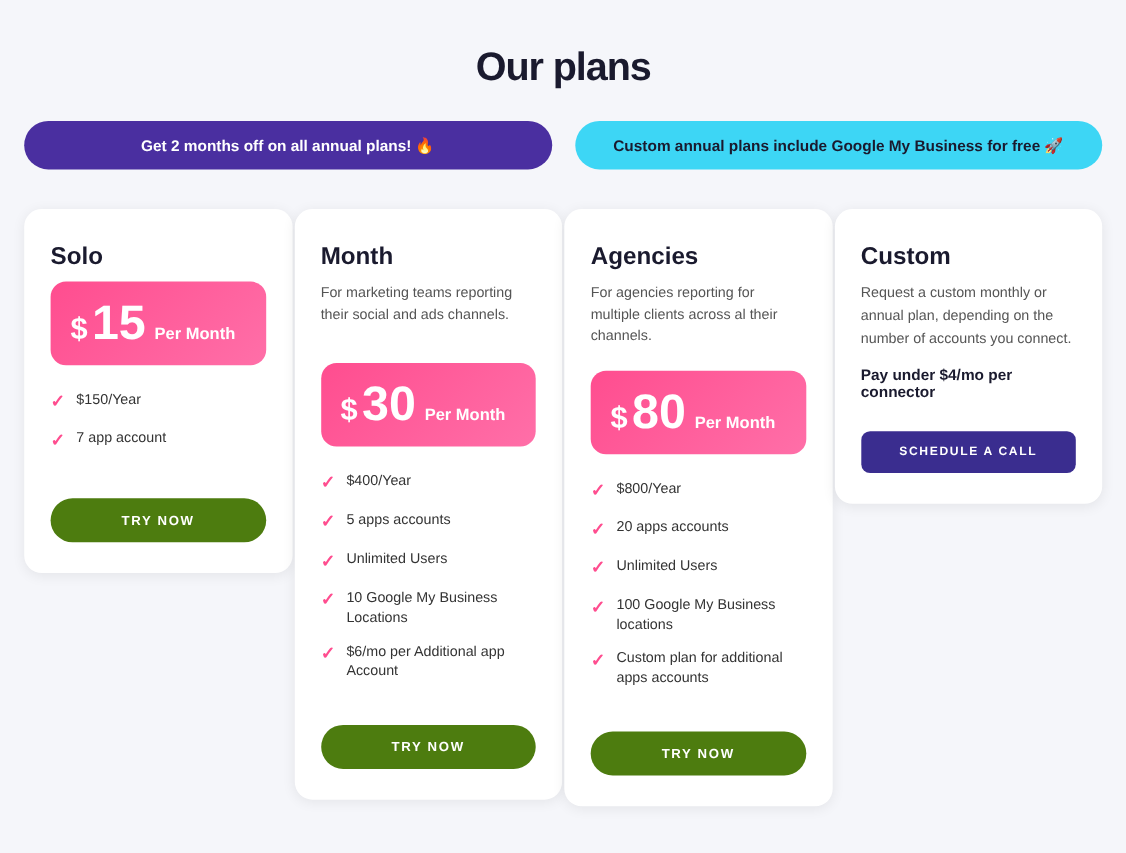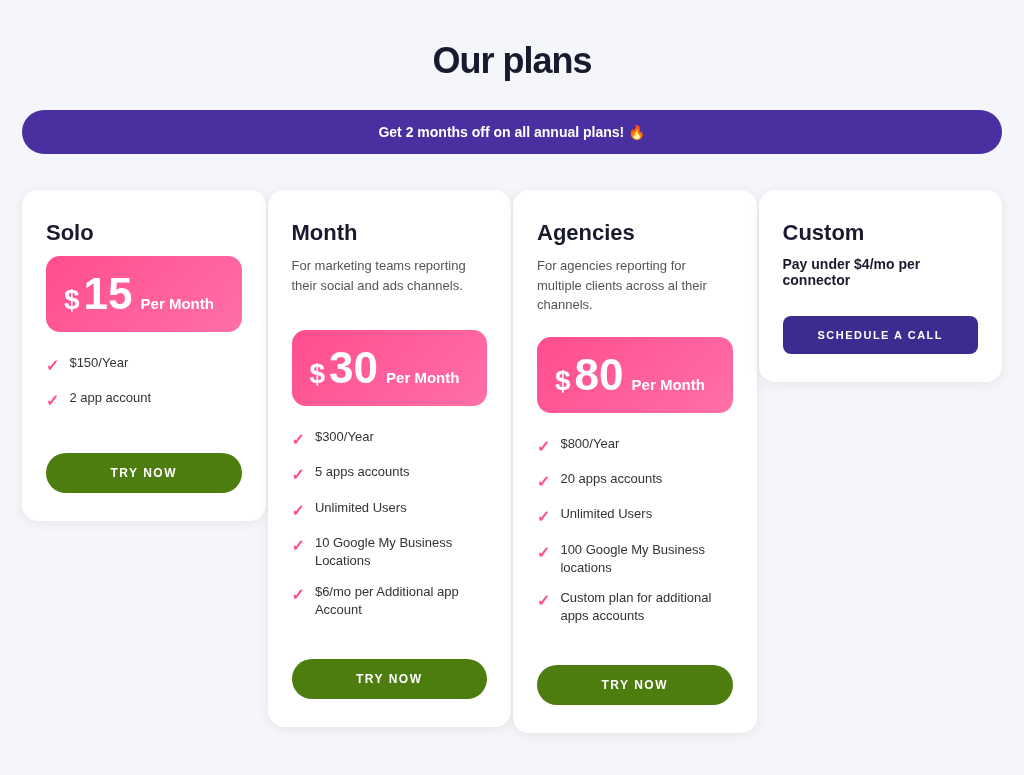--- a/index.html
+++ b/index.html
@@ -158,54 +158,55 @@
       cursor: pointer;
     }
   </style>
 </head>
 <body>
 
 <h1>Our plans</h1>
 
 <div class="banners">
   <div class="banner banner-purple">Get 2 months off on all annual plans! 🔥</div>
+  <div class="banner banner-cyan">Custom annual plans include Google My Business for free 🚀</div>
 </div>
 
 <div class="cards" id="cards-container">
 <div class="card">
       <div class="plan-name">Solo</div>
       <div class="price-box">
         <span class="price-dollar">$</span>
         <span class="price-amount">15</span>
         <span class="price-period">Per Month</span>
       </div>
       <ul class="features">
         <li>
           <span class="check">✓</span>
           <span>$150/Year</span>
         </li>
         <li>
           <span class="check">✓</span>
-          <span>2 app account</span>
+          <span>7 app account</span>
         </li>
       </ul>
       <button class="btn-try">TRY NOW</button>
     </div>
     <div class="card">
       <div class="plan-name">Month</div>
       <div class="plan-desc">For marketing teams reporting their social and ads channels.</div>
       <div class="price-box">
         <span class="price-dollar">$</span>
         <span class="price-amount">30</span>
         <span class="price-period">Per Month</span>
       </div>
       <ul class="features">
         <li>
           <span class="check">✓</span>
-          <span>$300/Year</span>
+          <span>$400/Year</span>
         </li>
         <li>
           <span class="check">✓</span>
           <span>5 apps accounts</span>
         </li>
         <li>
           <span class="check">✓</span>
           <span>Unlimited Users</span>
         </li>
         <li>
@@ -246,16 +247,17 @@
         </li>
         <li>
           <span class="check">✓</span>
           <span>Custom plan for additional apps accounts</span>
         </li>
       </ul>
       <button class="btn-try">TRY NOW</button>
     </div>
     <div class="card">
       <div class="plan-name">Custom</div>
+      <div class="custom-desc">Request a custom monthly or annual plan, depending on the number of accounts you connect.</div>
       <div class="custom-pay">Pay under $4/mo per connector</div>
       <button class="btn-schedule">SCHEDULE A CALL</button>
     </div>
   </div>
 
 </body></html>

